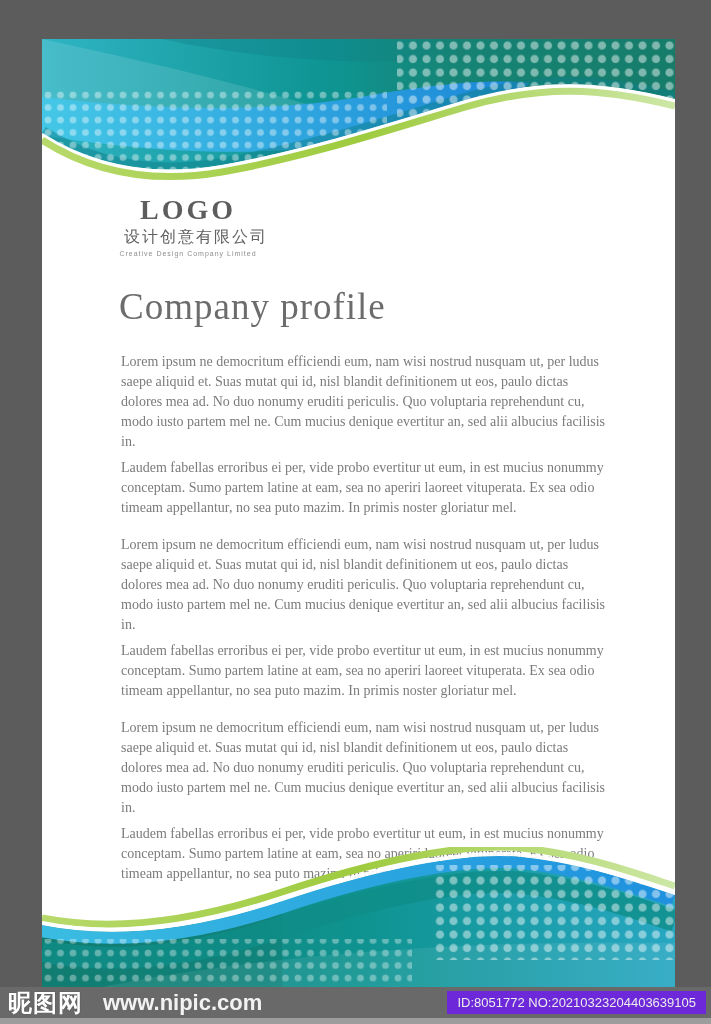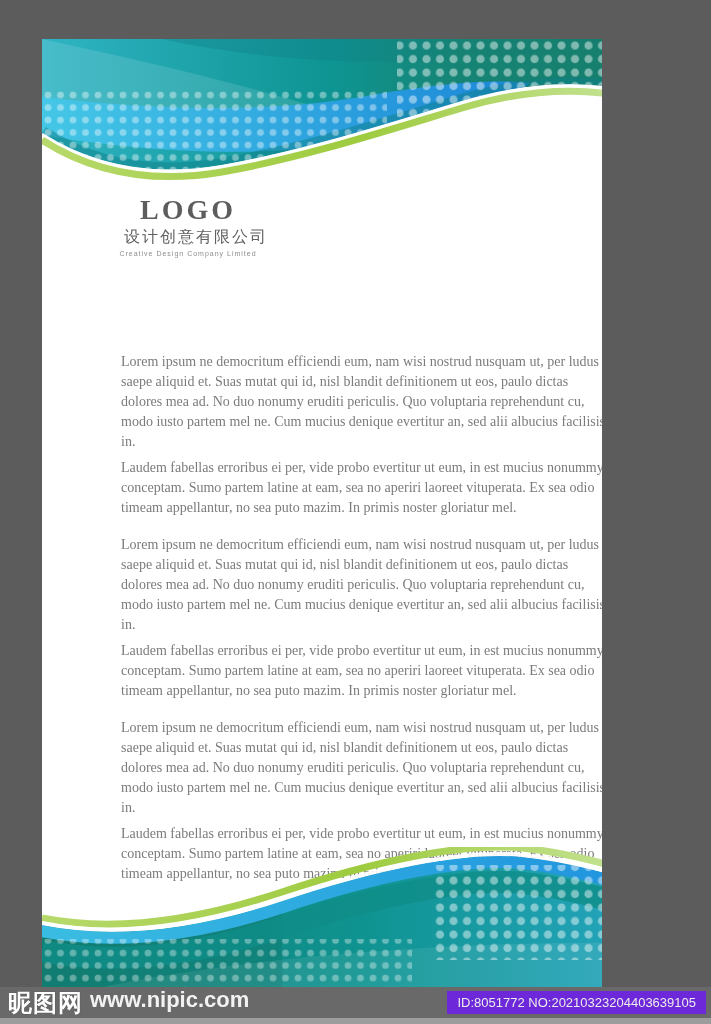--- a/index.html
+++ b/index.html
@@ -5,21 +5,21 @@
   * { margin: 0; padding: 0; box-sizing: border-box; }
   html, body {
     width: 711px; height: 1024px;
     font-family: "Liberation Serif", serif;
   }
   body { background: #5c5c5c; position: relative; overflow: hidden; }
 
   .page {
     position: absolute;
     left: 42px; top: 39px;
-    width: 560px; height: 948px;
+    width: 633px; height: 948px;
     background: #ffffff;
     overflow: hidden;
   }
 
   .wave-top { position: absolute; top: 0; left: 0; width: 633px; height: 170px; display: block; }
   .wave-bottom { position: absolute; bottom: 0; left: 0; width: 633px; height: 140px; display: block; }
 
   .logo-block {
     position: absolute; left: 66px; top: 155px; width: 160px;
     text-align: center; color: #5d5d5d;
@@ -56,21 +56,21 @@
   .watermark-bar {
     position: absolute; left: 0; top: 987px; width: 711px; height: 31px;
     background: #696969;
     display: flex; align-items: center; justify-content: space-between;
     font-family: "Liberation Sans", sans-serif;
   }
   .bottom-strip {
     position: absolute; left: 0; top: 1018px; width: 711px; height: 6px;
     background: #9d9d9d;
   }
-  .site-brand { display: flex; gap: 7px; padding-left: 8px; }
+  .site-brand { display: flex; align-items: center; gap: 20px; padding-left: 8px; }
   .site-name {
     color: #ffffff; font-size: 24px; font-weight: bold; letter-spacing: 1px;
     text-shadow: 0 0 1px #3a3a3a;
   }
   .site-url { color: #f2f2f2; font-size: 22px; font-weight: bold; }
   .id-badge {
     background: #6d28d9; color: #ececec; font-size: 13px;
     padding: 4px 10px; margin-right: 5px; white-space: nowrap;
   }
 </style>
@@ -123,20 +123,21 @@
     <path d="M0,96 C50,128 110,140 180,128 C260,114 340,88 420,64 C500,40 560,44 633,62" fill="none" stroke="#ffffff" stroke-width="4" opacity="0.9"></path>
     <path d="M0,101 C50,133 110,145 180,133 C260,119 340,93 420,69 C500,45 560,49 633,67" fill="none" stroke="url(#gg)" stroke-width="7"></path>
   </svg>
 
   <div class="logo-block">
     <div class="logo-main">LOGO</div>
     <div class="logo-cn">设计创意有限公司</div>
     <div class="logo-en">Creative Design Company Limited</div>
   </div>
 
+  <h1 class="doc-title">Company profile</h1>
 
   <div class="doc-body">
     <div class="doc-section">
       <p>Lorem ipsum ne democritum efficiendi eum, nam wisi nostrud nusquam ut, per ludus saepe aliquid et. Suas mutat qui id, nisl blandit definitionem ut eos, paulo dictas dolores mea ad. No duo nonumy eruditi periculis. Quo voluptaria reprehendunt cu, modo iusto partem mel ne. Cum mucius denique evertitur an, sed alii albucius facilisis in.</p>
       <p>Laudem fabellas erroribus ei per, vide probo evertitur ut eum, in est mucius nonummy conceptam. Sumo partem latine at eam, sea no aperiri laoreet vituperata. Ex sea odio timeam appellantur, no sea puto mazim. In primis noster gloriatur mel.</p>
     </div>
     <div class="doc-section">
       <p>Lorem ipsum ne democritum efficiendi eum, nam wisi nostrud nusquam ut, per ludus saepe aliquid et. Suas mutat qui id, nisl blandit definitionem ut eos, paulo dictas dolores mea ad. No duo nonumy eruditi periculis. Quo voluptaria reprehendunt cu, modo iusto partem mel ne. Cum mucius denique evertitur an, sed alii albucius facilisis in.</p>
       <p>Laudem fabellas erroribus ei per, vide probo evertitur ut eum, in est mucius nonummy conceptam. Sumo partem latine at eam, sea no aperiri laoreet vituperata. Ex sea odio timeam appellantur, no sea puto mazim. In primis noster gloriatur mel.</p>
     </div>

